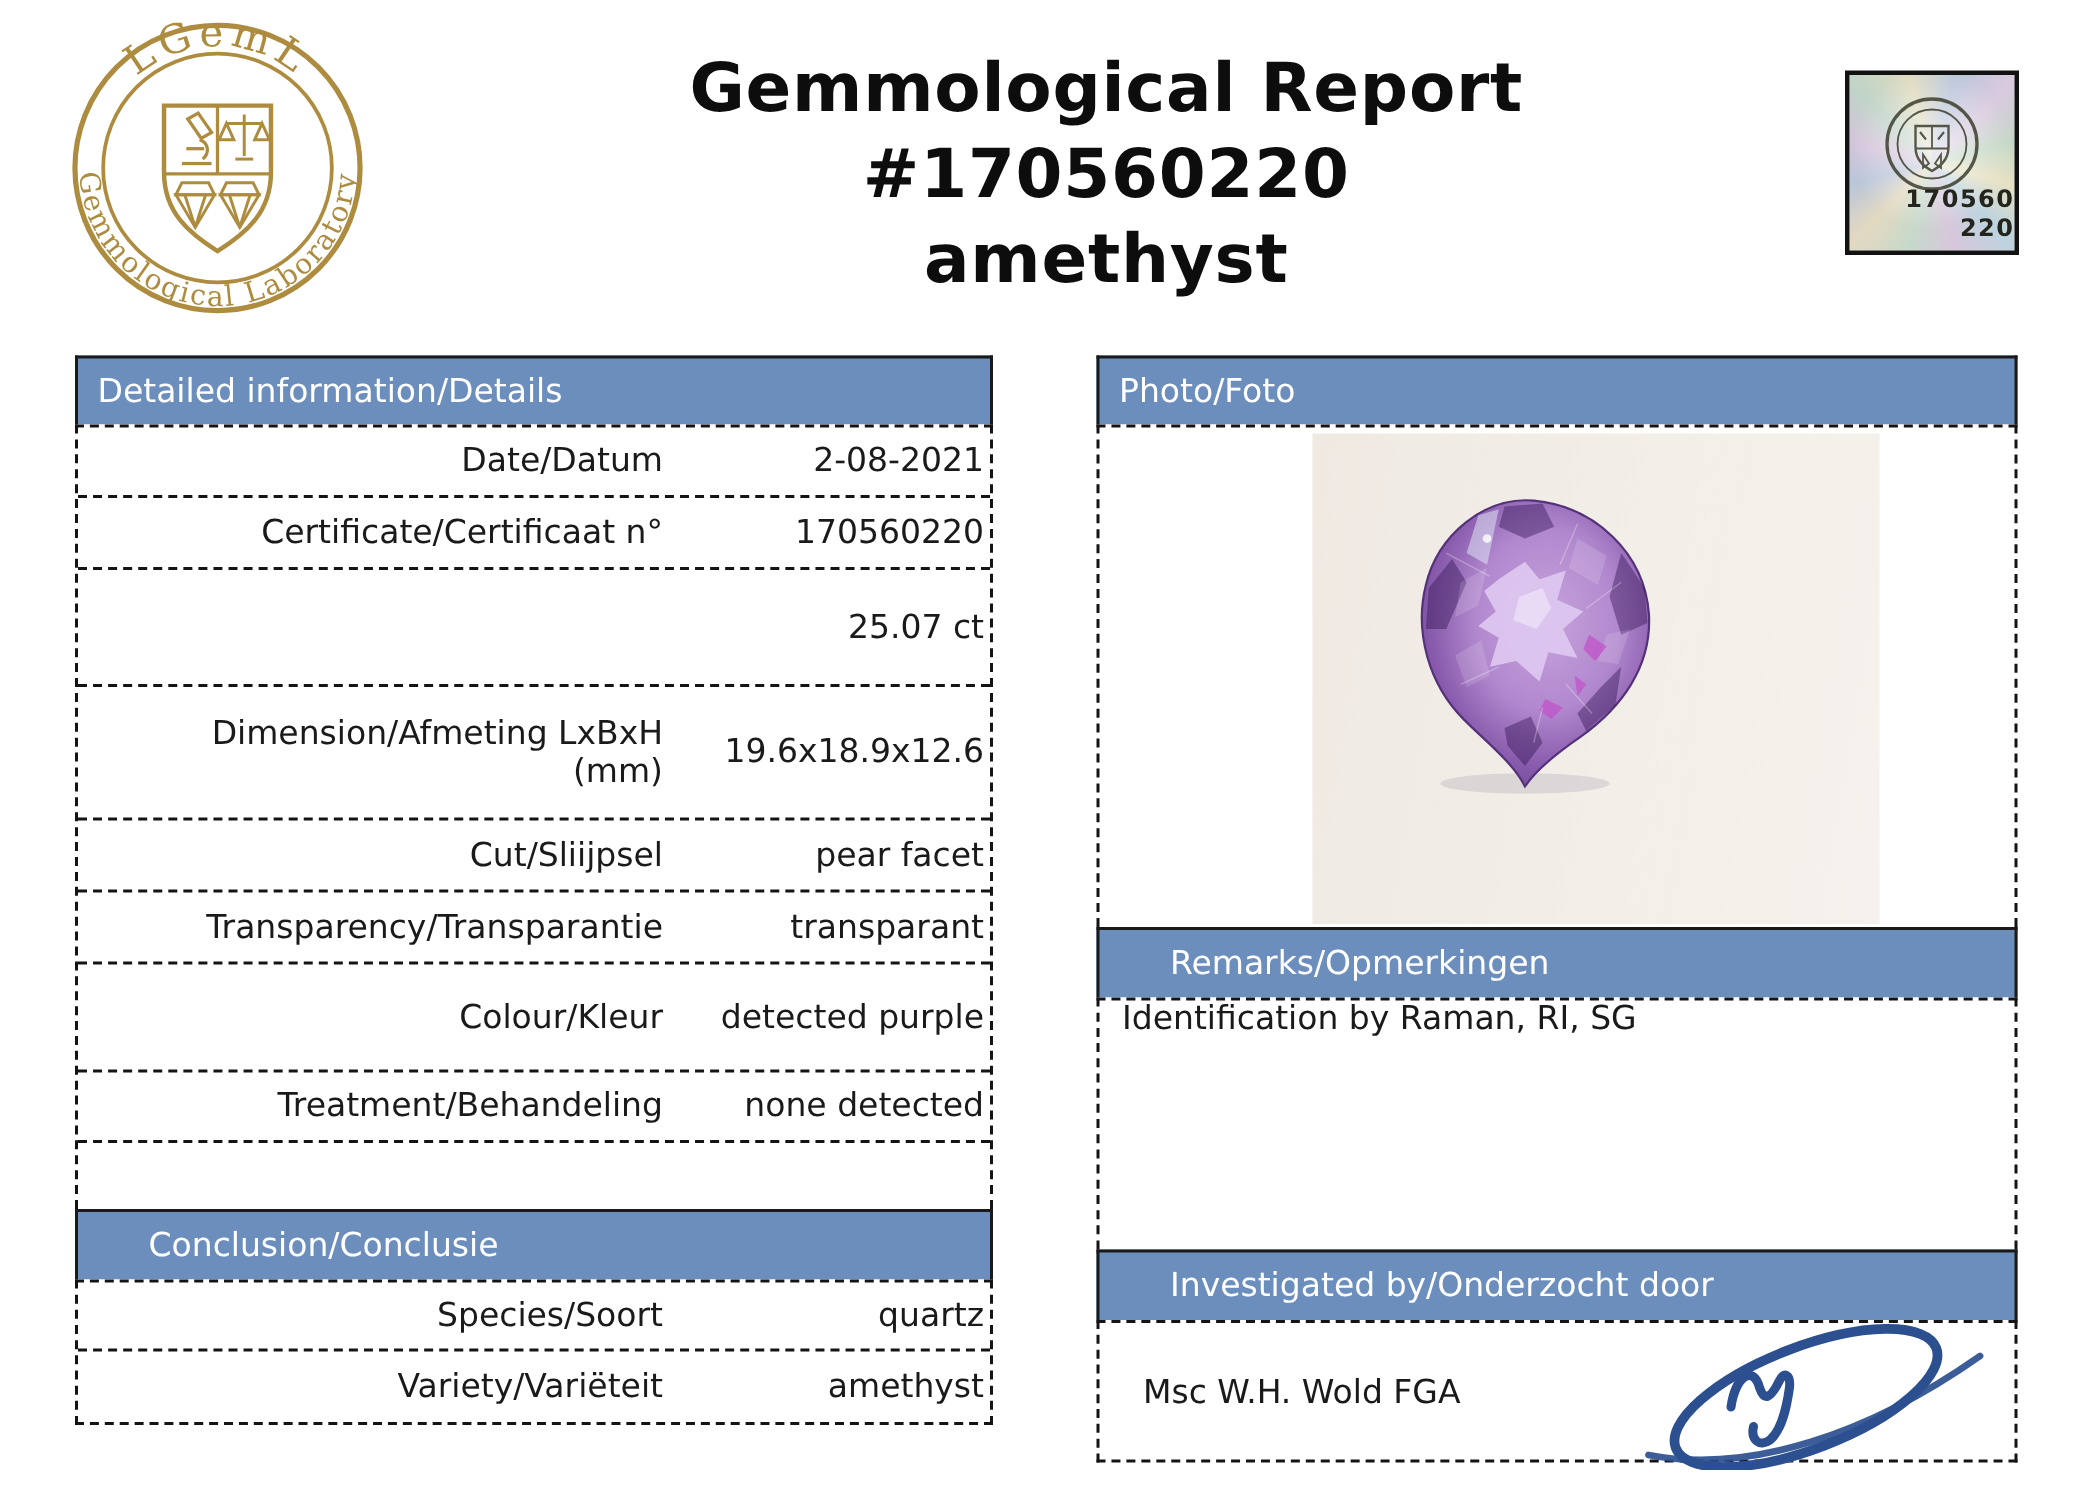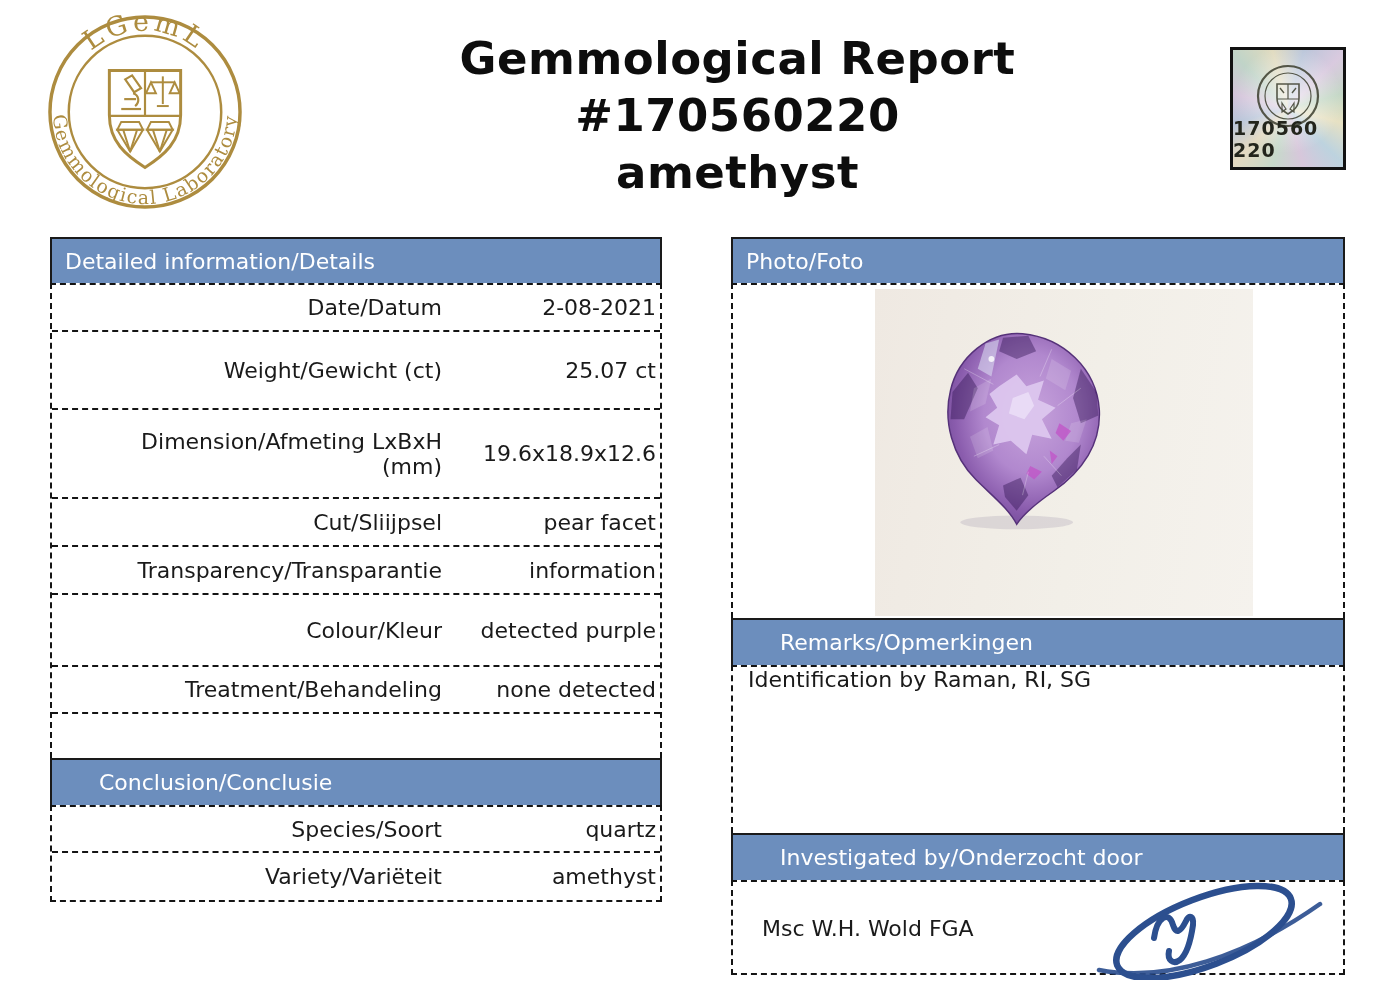--- a/index.html
+++ b/index.html
@@ -14,22 +14,22 @@
   .logo-wrap{position:absolute;left:46px;top:10px;width:198px;height:204px;}
   .holo{position:absolute;left:1230px;top:47px;width:116px;height:123px;
     border:3px solid #121212;
     background:
       radial-gradient(circle at 50% 42%, rgba(255,255,255,.65), rgba(255,255,255,0) 62%),
       conic-gradient(from 15deg at 50% 50%,
         #b9c5d9,#d9cadf,#c3d7c5,#e7e1c3,#bdd3df,#d7c7db,#c7d9cb,#e3d9c1,
         #b9c5d9,#d4c4da,#c0d4c8,#e0dabe,#b9c5d9);
   }
   .holo-emblem{position:absolute;left:50%;top:8px;transform:translateX(-50%);}
-  .holo-num{position:absolute;bottom:6px;left:0;width:100%;text-align:left;
-    font-size:19px;font-weight:bold;color:#23251c;letter-spacing:1px;}
+  .holo-num{position:absolute;bottom:6px;left:0;width:100%;text-align:right;
+    font-size:16px;font-weight:bold;color:#23251c;letter-spacing:1px;}
   
   .col{position:absolute;top:237px;}
   .col-left{left:50px;width:612px;text-align:right;}
   .col-right{left:731px;width:614px;}
   .sec-head{height:46px;background:#6c8ebd;color:#ffffff;font-size:22px;
     display:flex;align-items:center;padding-left:13px;
     border:2px solid #1a1a1a;border-bottom:0;}
   .sec-head.h47{height:47px;padding-left:47px;}
   .body{border:2px dashed #141414;border-bottom:0;background:#ffffff;}
   .body.last{border-bottom:2px dashed #141414;}
@@ -118,35 +118,38 @@
     <div class="holo-num">170560 220</div>
   </div>
 
   <div class="col col-left">
     <div class="sec-head">Detailed information/Details</div>
     <div class="body">
       <div class="row" style="height:47px">
         <div class="lbl">Date/Datum</div>
         <div class="val">2-08-2021</div>
       </div>
+      <div class="row" style="height:48px">
+        <div class="lbl">Certificate/Certificaat n°</div>
+        <div class="val">170560220</div>
+      </div>
       <div class="row" style="height:78px">
-        <div class="lbl">Weight/Gewicht (ct)</div>
         <div class="val"> 25.07 ct</div>
       </div>
       <div class="row" style="height:89px">
         <div class="lbl"><span class="wrap">Dimension/Afmeting LxBxH (mm)</span></div>
         <div class="val">19.6x18.9x12.6</div>
       </div>
       <div class="row" style="height:48px">
         <div class="lbl">Cut/Sliijpsel</div>
         <div class="val">pear facet</div>
       </div>
       <div class="row" style="height:48px">
         <div class="lbl">Transparency/Transparantie</div>
-        <div class="val">information</div>
+        <div class="val">transparant</div>
       </div>
       <div class="row" style="height:72px">
         <div class="lbl">Colour/Kleur</div>
         <div class="val">detected purple</div>
       </div>
       <div class="row" style="height:47px">
         <div class="lbl">Treatment/Behandeling</div>
         <div class="val">none detected</div>
       </div>
       <div class="row" style="height:44px"></div>

